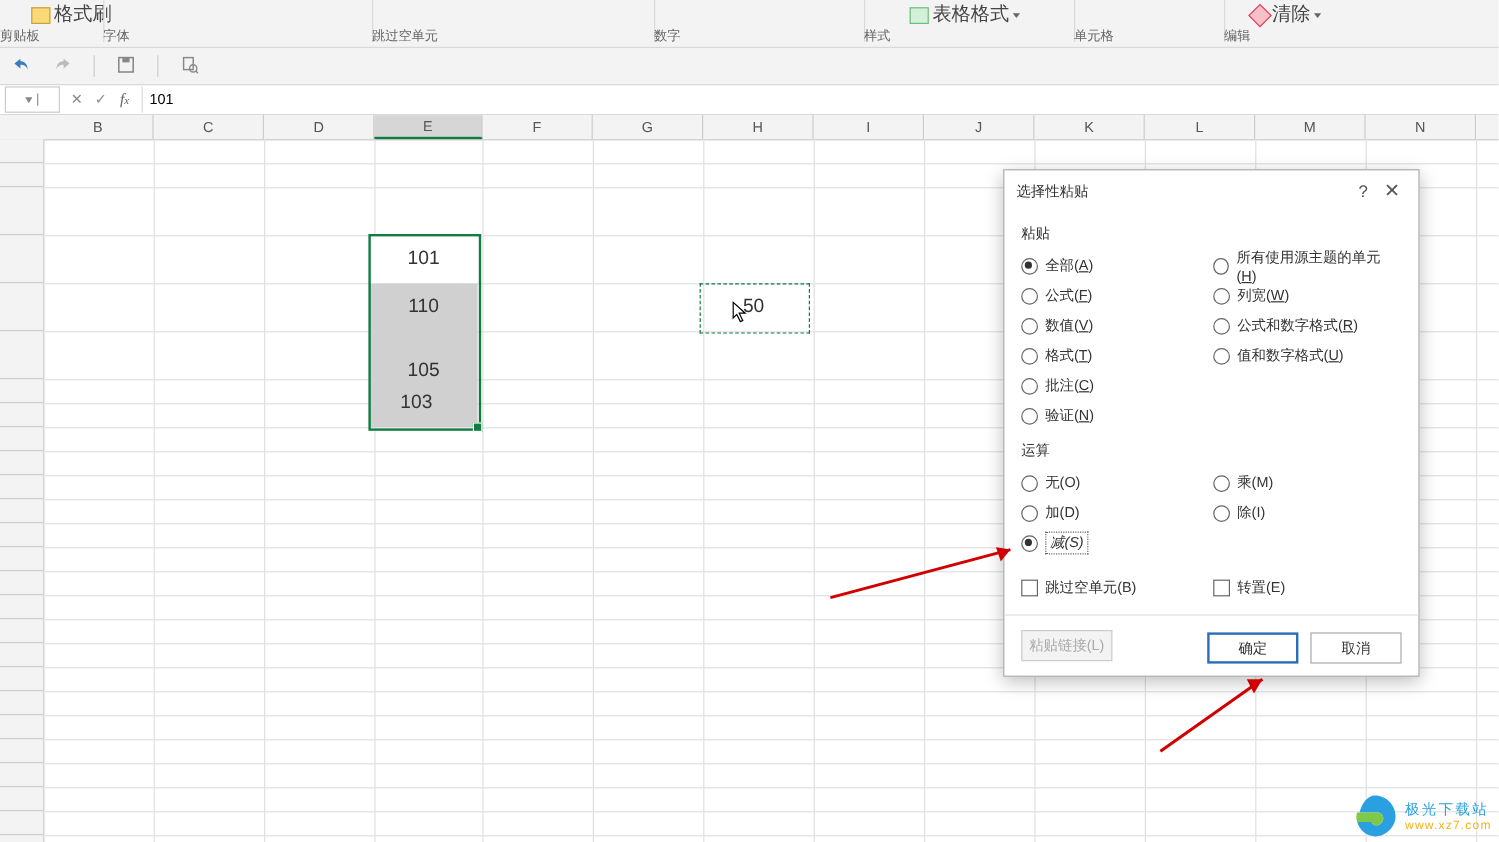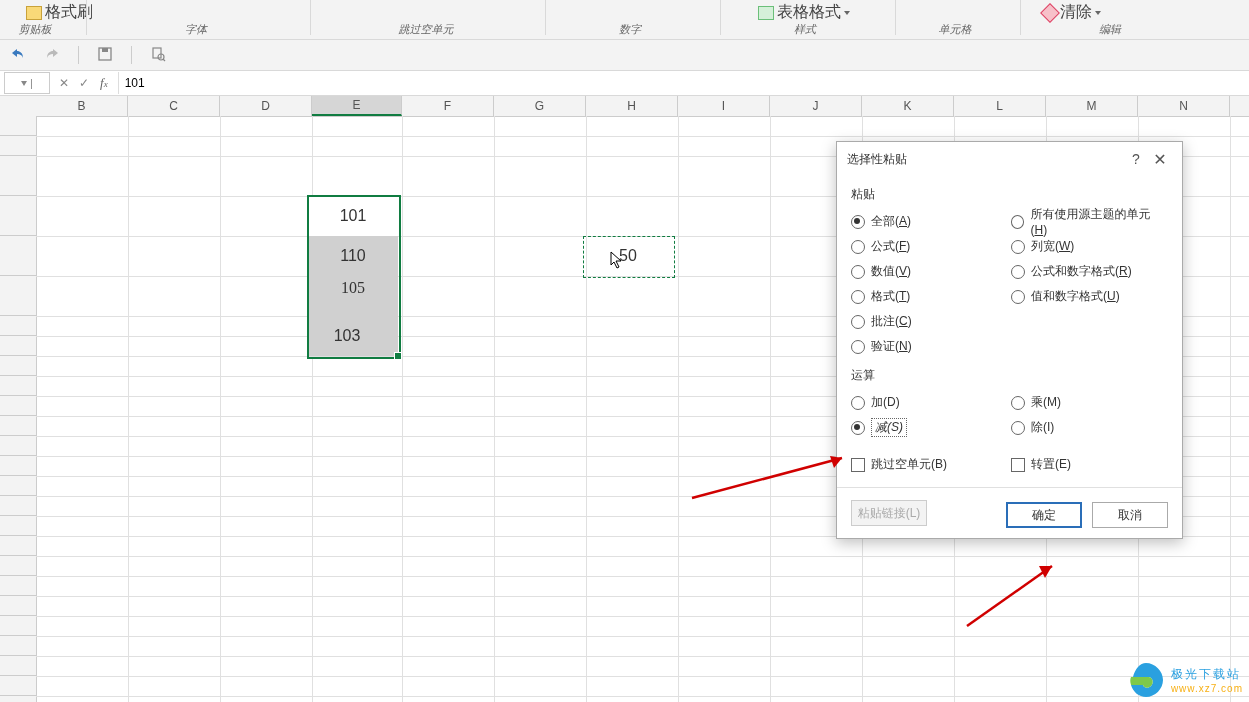--- a/index.html
+++ b/index.html
@@ -1,17 +1,17 @@
 <!DOCTYPE html>
 <html><head>
 <meta charset="utf-8">
 <style>
 html,body{margin:0;padding:0;width:1249px;height:702px;font-family:"Microsoft YaHei","Segoe UI",sans-serif;font-size:12px;background:#fff;overflow:hidden;color:#333;}
 .ribbon{height:39px;background:#f3f3f3;border-bottom:1px solid #d9d9d9;position:relative;}
-.grp-label{position:absolute;bottom:2px;font-size:11px;color:#666;text-align:center;font-style:italic;}
+.grp-label{position:absolute;bottom:2px;font-size:11px;color:#666;}
 .grp-divider{position:absolute;top:0;bottom:4px;width:1px;background:#d9d9d9;}
 .ribbon-item{position:absolute;font-size:16px;color:#444;}
 .ribbon-item .caret{display:inline-block;width:0;height:0;border-left:3px solid transparent;border-right:3px solid transparent;border-top:4px solid #666;margin-left:3px;vertical-align:middle;}
 .qat{height:30px;background:#f3f3f3;border-bottom:1px solid #d9d9d9;display:flex;align-items:center;padding-left:10px;gap:18px;}
 .qat svg{width:16px;height:16px;}
 .qat-sep{width:1px;height:18px;background:#ccc;}
 .formula-bar{height:24px;border-bottom:1px solid #d9d9d9;display:flex;align-items:center;}
 .namebox{width:44px;height:20px;border:1px solid #ccc;margin-left:4px;margin-right:4px;display:flex;align-items:center;justify-content:center;font-size:11px;color:#888;}
 .fb-btn{width:20px;height:20px;display:flex;align-items:center;justify-content:center;color:#888;font-size:12px;}
 .fx{font-style:italic;font-family:"Times New Roman",serif;font-size:13px;color:#666;margin:0 6px;}
@@ -209,21 +209,21 @@
 
     <div class="active-cell" style="left:272px;top:80px;width:90px;height:40px;"></div>
 
     <div class="sel-range" style="left:271px;top:79px;width:90px;height:160px;"></div>
     <div class="handle" style="left:358px;top:236px;"></div>
 
     <div class="marquee" style="left:547px;top:120px;width:90px;height:40px;"></div>
 
     <div class="cell" style="left:272px;top:80px;width:90px;height:40px;">101</div>
     <div class="cell" style="left:272px;top:120px;width:90px;height:40px;">110</div>
-    <div class="cell" style="left:272px;top:152px;width:90px;height:40px;font-family:Liberation Serif, serif;">105</div>
+    <div class="cell" style="left:272px;top:173px;width:90px;height:40px;">105</div>
     <div class="cell" style="left:272px;top:200px;width:78px;height:40px;">103</div>
     <div class="cell" style="left:547px;top:120px;width:90px;height:40px;">50</div>
 
     <svg class="cursor" style="left:574px;top:135px;" viewBox="0 0 14 18">
         <path d="M1 1 L1 14 L4 11 L7 17 L9 16 L6 10 L11 10 Z" fill="#fff" stroke="#000" stroke-width="1"></path>
       </svg>
   </div>
 
   <div class="dialog" style="left:836px;top:45px;">
     <div class="dlg-title">
@@ -275,20 +275,24 @@
             </div>
             <div class="radio-row">
               <span class="radio"></span>
               <span>值和数字格式(<span class="underline">U</span>)</span>
             </div>
           </div>
       </div>
       <div class="section-title" style="margin-top:8px;">运算</div>
       <div style="display:flex;">
         <div class="radio-col left">
+          <div class="radio-row">
+              <span class="radio"></span>
+              <span>无(O)</span>
+            </div>
           <div class="radio-row">
               <span class="radio"></span>
               <span>加(D)</span>
             </div>
           <div class="radio-row">
               <span class="radio checked"></span>
               <span class="focus-box">减(S)</span>
             </div>
         </div>
         <div class="radio-col right">

